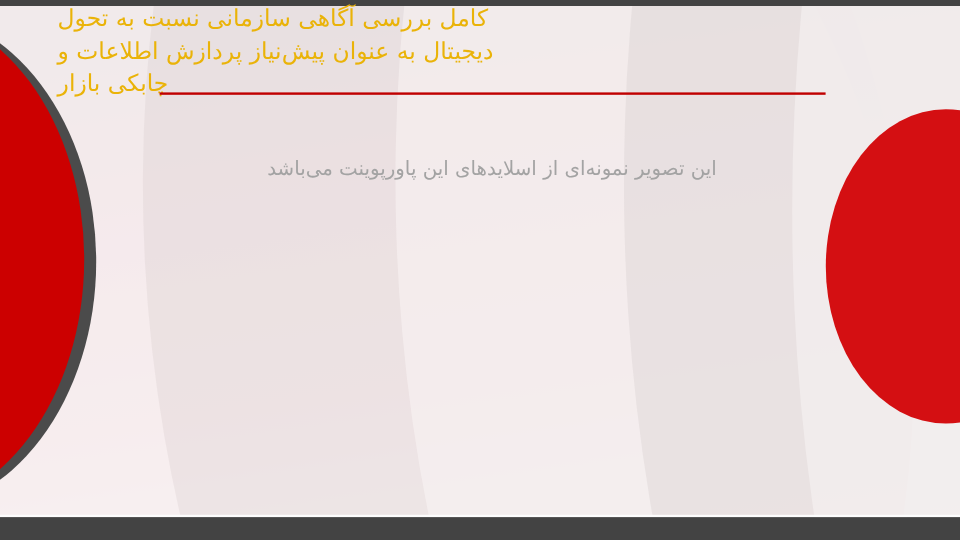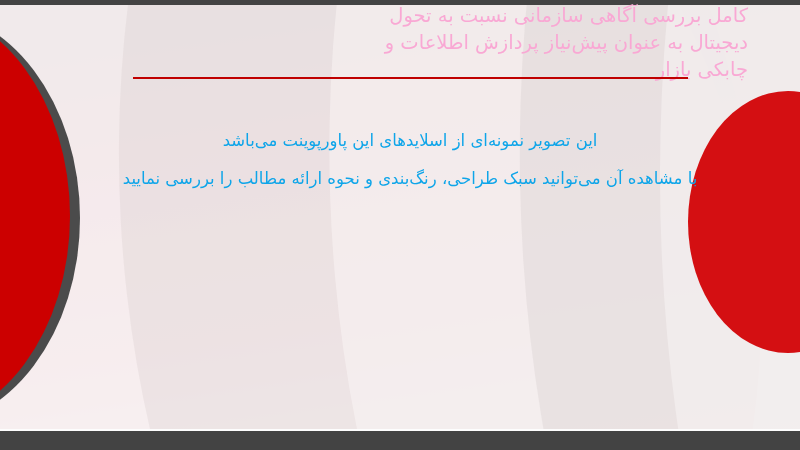--- a/index.html
+++ b/index.html
@@ -148,26 +148,26 @@
     left: 0;
     top: 0;
     width: 800px;
     height: 5px;
     background: #434343;
   }
 
   
   .title {
     position: absolute;
-    left: 68px;
+    left: 48px;
     top: 2px;
     width: 680px;
-    text-align: right;
+    text-align: left;
     direction: rtl;
-    color: #f9a8d4;
+    color: #eab308;
     font-size: 19.5px;
     line-height: 27px;
     font-weight: 400;
     white-space: pre-line;
     letter-spacing: 0px;
   }
 
   .title-rule {
     position: absolute;
     left: 133px;
@@ -177,21 +177,21 @@
     background: #c00000;
   }
 
   .body-text {
     position: absolute;
     left: 90px;
     top: 122px;
     width: 640px;
     text-align: center;
     direction: rtl;
-    color: #0ea5e9;
+    color: #a3a3a3;
     font-size: 16.5px;
     line-height: 38px;
     font-weight: 400;
   }
   .body-line {
     display: block;
     white-space: nowrap;
   }
 </style>
 </head>
@@ -220,16 +220,15 @@
   <div class="bottom-bar"></div>
 
   <div class="title">کامل بررسی آگاهی سازمانی نسبت به تحول
 دیجیتال به عنوان پیش‌نیاز پردازش اطلاعات و
 چابکی بازار</div>
 
   <div class="title-rule"></div>
 
   <div class="body-text">
     <span class="body-line">این تصویر نمونه‌ای از اسلایدهای این پاورپوینت می‌باشد</span>
-    <span class="body-line">با مشاهده آن می‌توانید سبک طراحی، رنگ‌بندی و نحوه ارائه مطالب را بررسی نمایید</span>
   </div>
 
 </div>
 
 </body></html>

